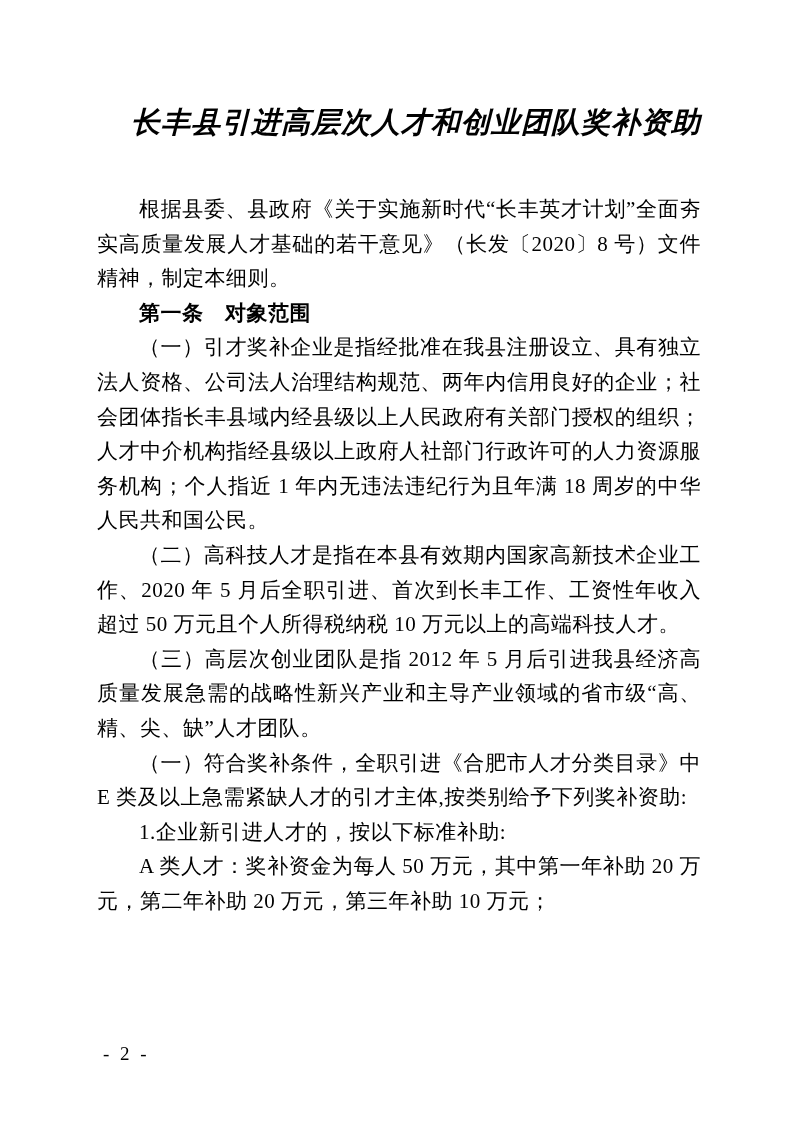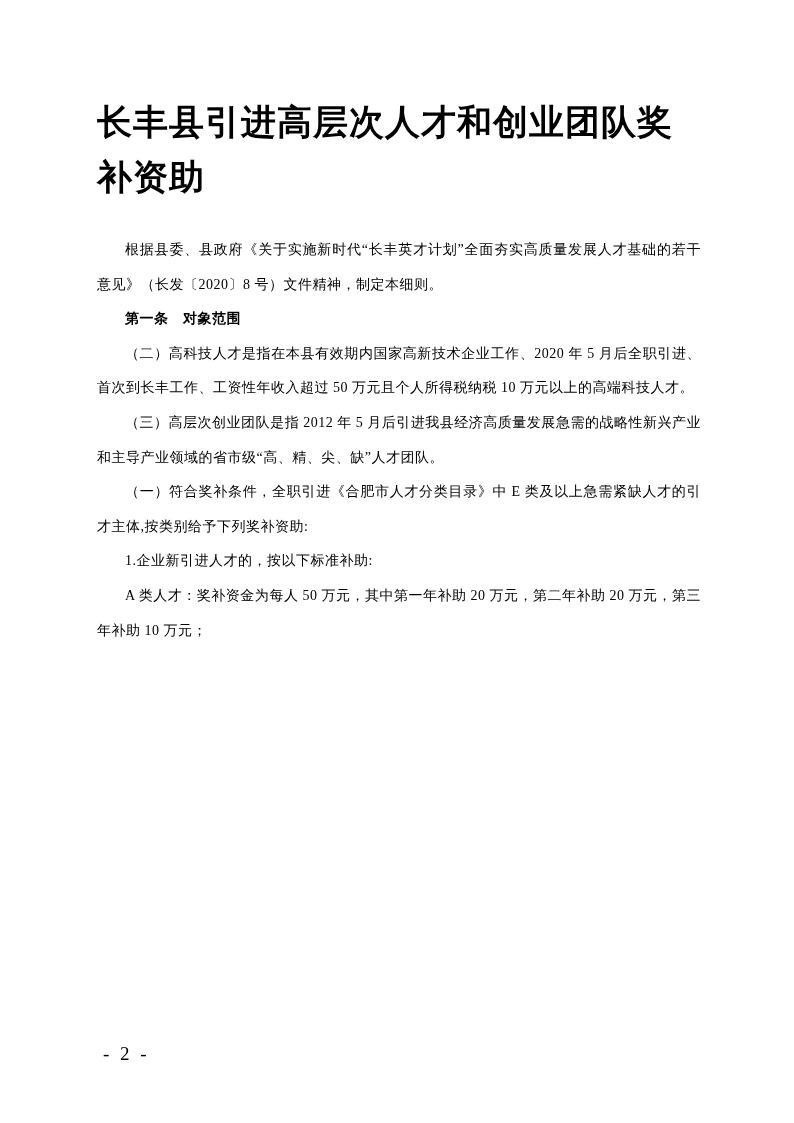--- a/index.html
+++ b/index.html
@@ -17,32 +17,33 @@
     overflow: hidden;
   }
   .content {
     position: absolute;
     left: 97px;
     top: 0;
     width: 604px;
   }
   .doc-title {
     margin: 95px 0 0 0;
-    text-align: left;
-    font-size: 35px;
+    text-align: right;
+    font-size: 29px;
     line-height: 55px;
     font-weight: bold;
     letter-spacing: 1px;
+    font-style: italic;
   }
   .doc-title .title-line {
     display: block;
   }
   .body-text {
-    margin-top: 28px;
-    font-size: 14px;
+    margin-top: 42px;
+    font-size: 21px;
     line-height: 34.6px;
     text-align: justify;
     letter-spacing: 0.5px;
   }
   .para {
     margin: 0;
     text-indent: 2em;
   }
   .section-heading {
     margin: 0;
@@ -66,20 +67,21 @@
 <div class="page">
   <div class="content">
 
     <h1 class="doc-title">
       <span class="title-line">长丰县引进高层次人才和创业团队奖补资助</span>
     </h1>
 
     <div class="body-text">
       <p class="para">根据县委、县政府《关于实施新时代“长丰英才计划”全面夯实高质量发展人才基础的若干意见》（长发〔2020〕8 号）文件精神，制定本细则。</p>
       <p class="section-heading">第一条　对象范围</p>
+      <p class="para">（一）引才奖补企业是指经批准在我县注册设立、具有独立法人资格、公司法人治理结构规范、两年内信用良好的企业；社会团体指长丰县域内经县级以上人民政府有关部门授权的组织；人才中介机构指经县级以上政府人社部门行政许可的人力资源服务机构；个人指近 1 年内无违法违纪行为且年满 18 周岁的中华人民共和国公民。</p>
       <p class="para">（二）高科技人才是指在本县有效期内国家高新技术企业工作、2020 年 5 月后全职引进、首次到长丰工作、工资性年收入超过 50 万元且个人所得税纳税 10 万元以上的高端科技人才。</p>
       <p class="para">（三）高层次创业团队是指 2012 年 5 月后引进我县经济高质量发展急需的战略性新兴产业和主导产业领域的省市级“高、精、尖、缺”人才团队。</p>
       <p class="para">（一）符合奖补条件，全职引进《合肥市人才分类目录》中 E 类及以上急需紧缺人才的引才主体,按类别给予下列奖补资助:</p>
       <p class="para">1.企业新引进人才的，按以下标准补助:</p>
       <p class="para">A 类人才：奖补资金为每人 50 万元，其中第一年补助 20 万元，第二年补助 20 万元，第三年补助 10 万元；</p>
     </div>
 
   </div>
 
   <div class="footer-page-number">- 2 -</div>

